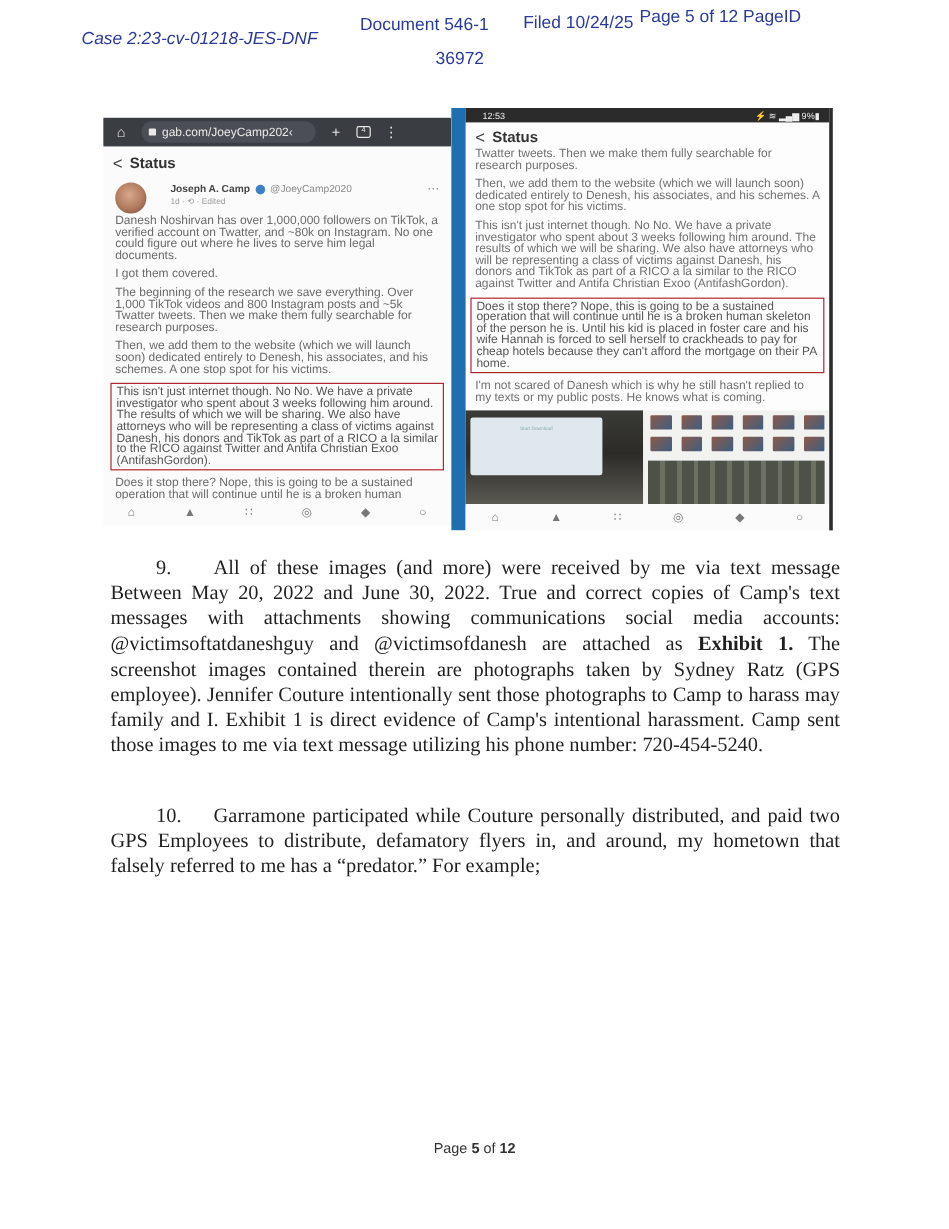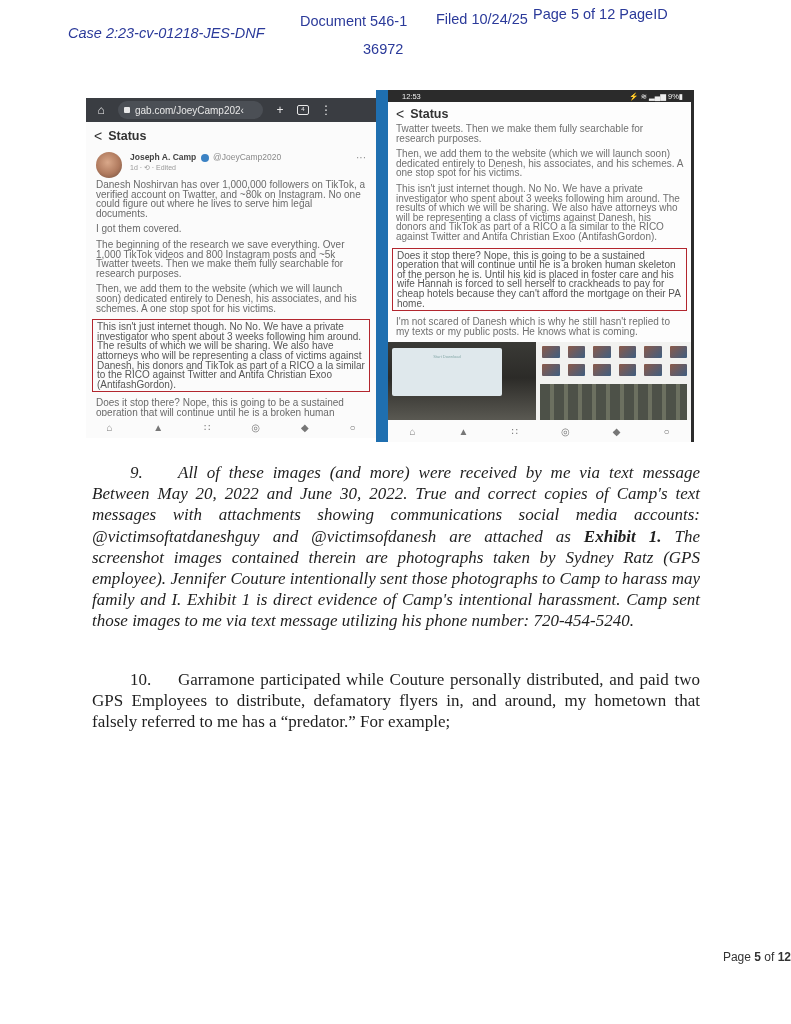--- a/index.html
+++ b/index.html
@@ -21,21 +21,21 @@
     .phone-l { position: absolute; left: 0; top: 8px; width: 290px; height: 340px; background: #fbfbfb; overflow: hidden; }
     .browser-bar { height: 24px; background: #3a3d42; display: flex; align-items: center; padding: 0 6px; gap: 8px; color: #e8e8e8; font-family: "Liberation Sans", sans-serif; font-size: 10px; }
     .url-pill { flex: 0 0 145px; height: 18px; border-radius: 9px; background: #4b4f55; display: flex; align-items: center; padding: 0 6px; gap: 5px; overflow: hidden; white-space: nowrap; }
     .lock { width: 6px; height: 6px; background: #e8e8e8; border-radius: 1px; display: inline-block; }
     .browser-ico { font-size: 12px; width: 18px; text-align: center; }
     .tabcount { width: 12px; height: 10px; border: 1.5px solid #e8e8e8; border-radius: 2px; font-size: 6px; line-height: 7px; text-align: center; }
 
     .status-hdr { display: flex; align-items: center; gap: 6px; padding: 6px 8px 4px 8px; font-family: "Liberation Sans", sans-serif; font-weight: bold; font-size: 12.5px; color: #333; }
     .back { font-size: 14px; font-weight: normal; }
 
-    .post-head { display: flex; align-items: flex-start; padding: 4px 10px 2px 10px; gap: 8px; font-family: "Liberation Sans", sans-serif; }
+    .post-head { display: flex; align-items: flex-start; padding: 4px 10px 2px 10px; gap: 20px; font-family: "Liberation Sans", sans-serif; }
     .avatar { width: 26px; height: 26px; border-radius: 50%; background: radial-gradient(circle at 45% 40%, #d9a88a 0%, #b07a5e 55%, #6b4a3a 100%); flex-shrink: 0; }
     .ph-name { font-size: 8.5px; font-weight: bold; color: #444; white-space: nowrap; }
     .verified { display: inline-block; width: 8px; height: 8px; background: #3b82c4; border-radius: 50%; vertical-align: middle; margin: 0 2px; }
     .ph-handle { font-weight: normal; color: #8a8a8a; }
     .ph-meta { font-size: 7px; color: #999; margin-top: 2px; }
     .ph-more { margin-left: auto; color: #888; font-size: 10px; }
 
     .ptxt { font-family: "Liberation Sans", sans-serif; font-size: 10px; line-height: 9.6px; color: #6a6a6a; padding: 0 10px; }
     .ptxt p { margin-bottom: 6px; }
     .boxed { border: 1.8px solid #b2262e; padding: 2px 4px; margin: 0 -4px 6px -4px; color: #555; }
@@ -53,26 +53,26 @@
     .photo-a { width: 148px; height: 80px; background: linear-gradient(180deg, #3a3a36 0%, #2c2b28 45%, #5c5b54 100%); position: relative; }
     .photo-a .card { position: absolute; left: 4px; top: 6px; width: 110px; height: 48px; background: #dfe8ec; border-radius: 2px; font-family: "Liberation Sans", sans-serif; font-size: 4px; color: #8aa; text-align: center; padding-top: 6px; }
     .photo-b { flex: 1; height: 80px; position: relative; background: #f2f2f0; }
     .thumbgrid { position: absolute; left: 6px; top: 4px; right: 4px; display: grid; grid-template-columns: repeat(6, 1fr); gap: 6px 8px; }
     .thumb { height: 12px; background: linear-gradient(135deg, #8b5a4a, #3f5e80); border-radius: 1px; }
     .screenphoto { position: absolute; left: 4px; right: 4px; bottom: 0; height: 38px; background: repeating-linear-gradient(90deg, #4d5148 0 10px, #6c7060 10px 14px), #555; }
     .r-body .bottom-nav { bottom: 0; }
 
     
     .para { position: absolute; left: 92px; width: 608px; font-size: 17px; line-height: 21.2px; text-align: justify; color: #1f1f1f; }
-    .para-9 { top: 462px; font-style: italic; }
+    .para-9 { top: 462px; }
     .para-10 { top: 669px; }
     .num { display: inline-block; width: 48px; margin-left: 38px; }
     .bold { font-weight: bold; }
 
-    .footer { position: absolute; top: 950px; left: 0; width: 791px; text-align: right; font-family: "Liberation Sans", sans-serif; font-size: 12px; color: #333; }
+    .footer { position: absolute; top: 950px; left: 0; width: 791px; text-align: center; font-family: "Liberation Sans", sans-serif; font-size: 12px; color: #333; }
     .footer b { font-weight: bold; }
   </style>
 </head>
 <body>
 
 <div class="hdr hdr-case">Case 2:23-cv-01218-JES-DNF</div>
 <div class="hdr hdr-doc">Document 546-1</div>
 <div class="hdr hdr-docnum">36972</div>
 <div class="hdr hdr-filed">Filed 10/24/25</div>
 <div class="hdr hdr-page">Page 5 of 12 PageID</div>

